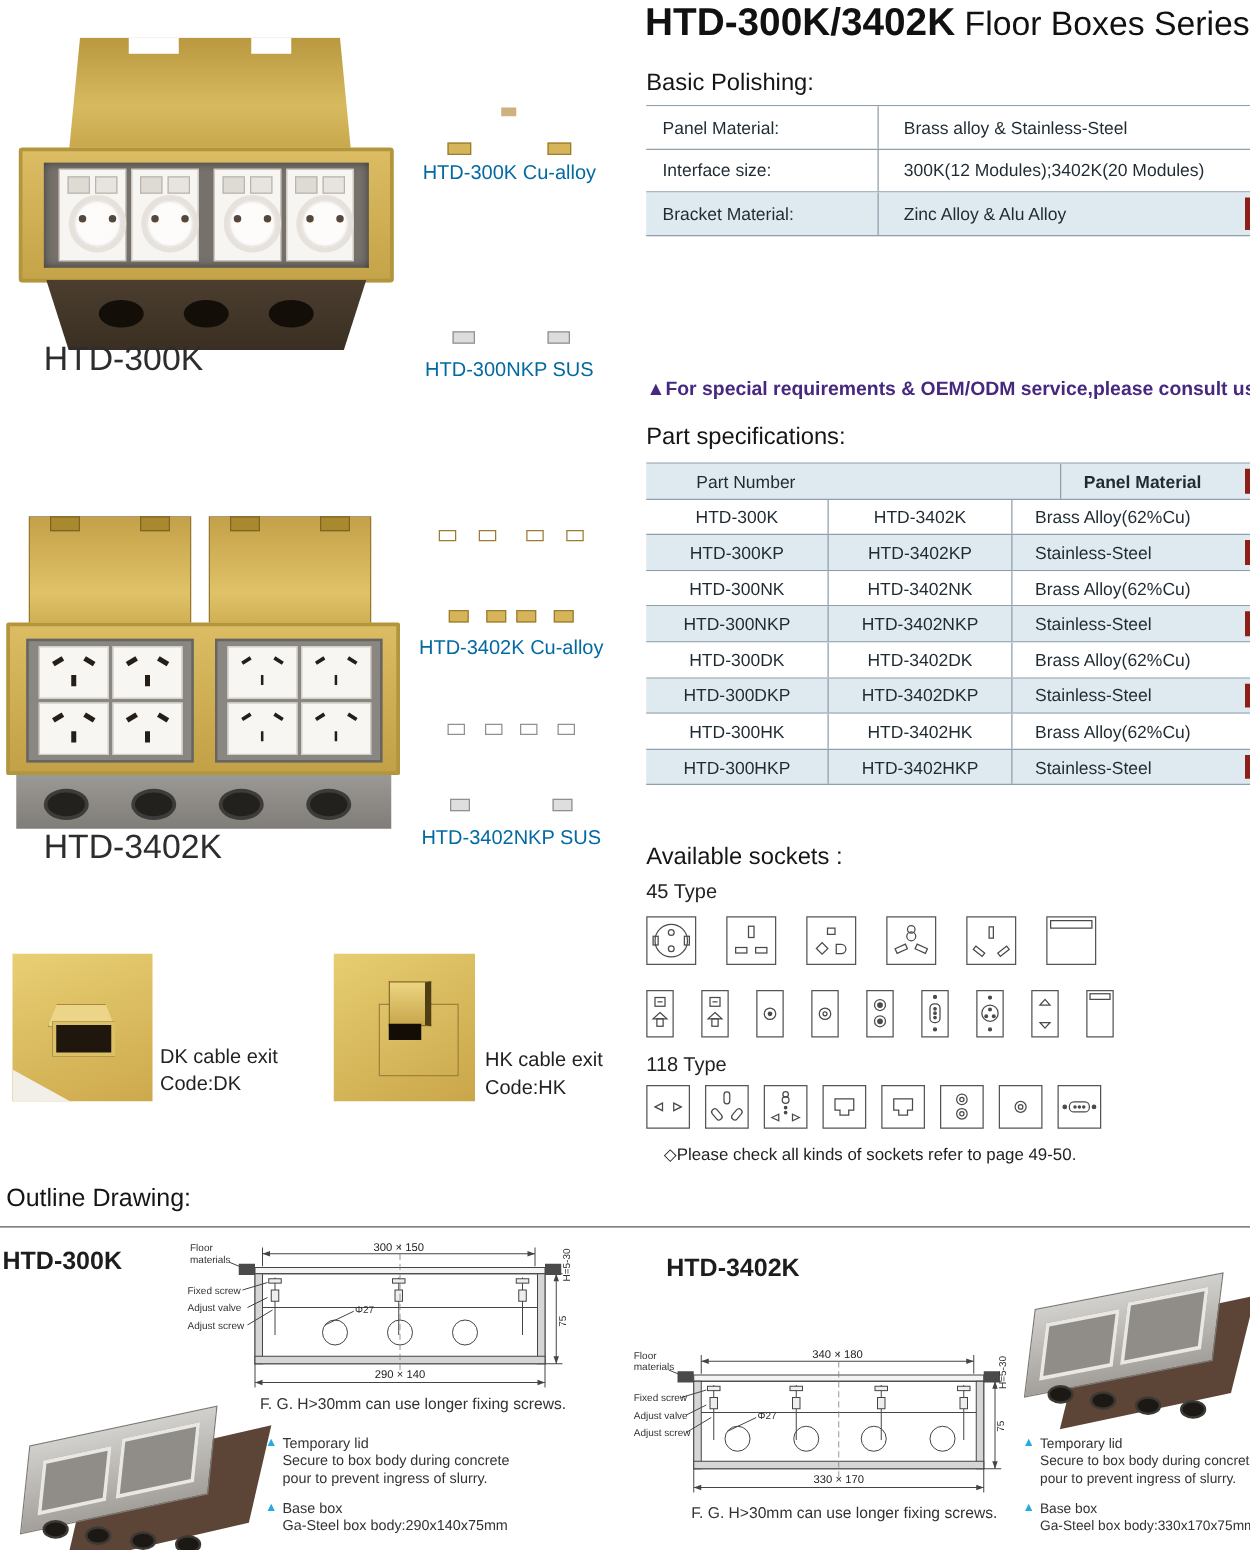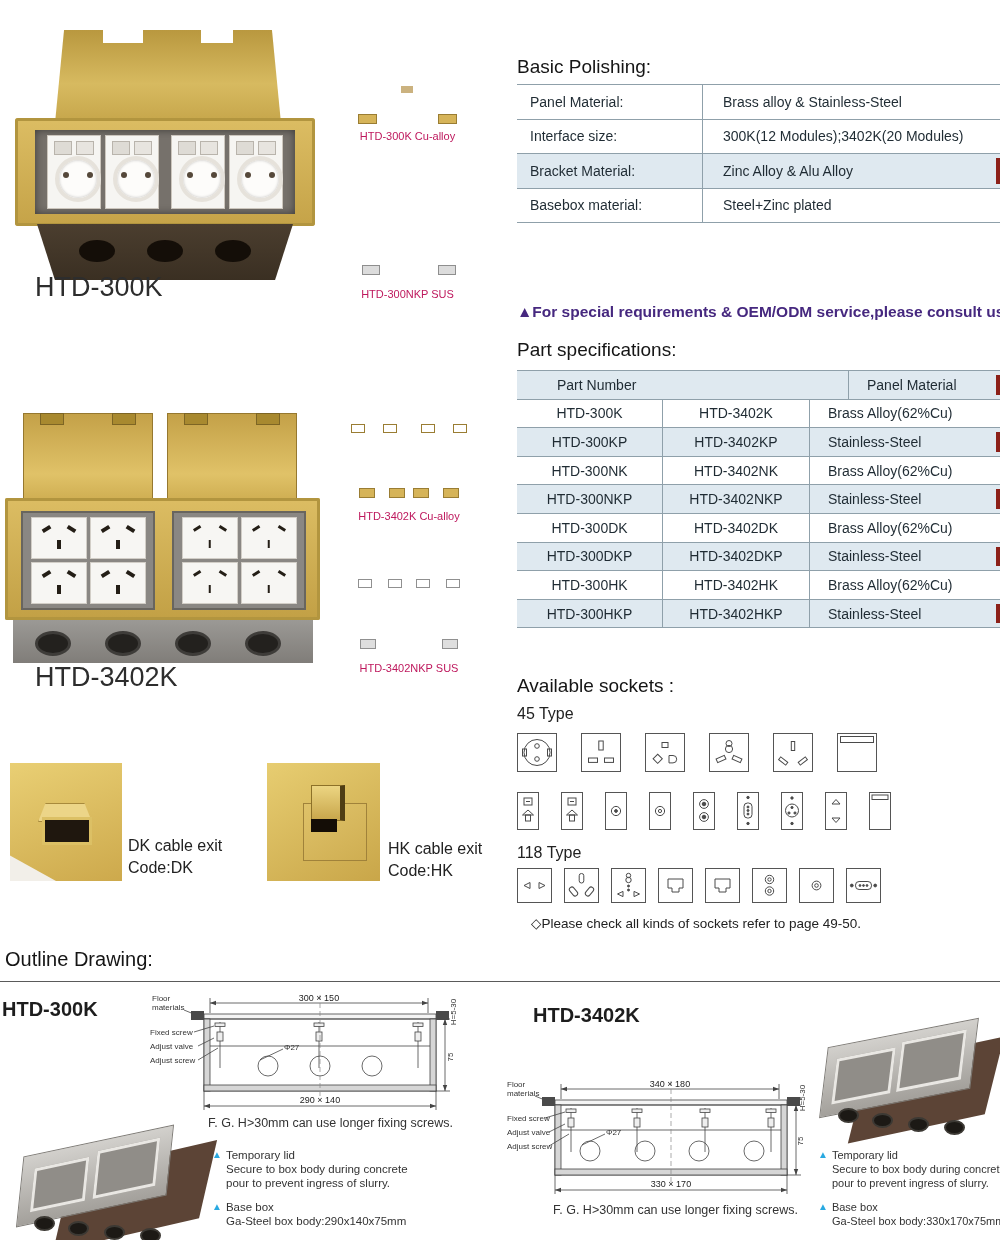--- a/index.html
+++ b/index.html
@@ -5,39 +5,39 @@
   html,body{margin:0;padding:0;background:#fff;}
   #page{position:relative;width:1000px;height:1240px;background:#fff;overflow:hidden;
         font-family:"Liberation Sans",sans-serif;color:#222;}
   .abs{position:absolute;}
   
   .title{left:516px;top:0px;white-space:nowrap;}
   .title .t1{font-size:31px;font-weight:700;color:#111;}
   .title .t2{font-size:27px;font-weight:500;color:#111;}
   .h2{font-size:19px;font-weight:500;color:#151515;}
   .bigcap{font-size:27px;font-weight:500;color:#2d2d2d;}
-  .smallcap{font-size:11px;color:#be185d;text-align:center;}
+  .smallcap{font-size:16px;color:#0369a1;text-align:center;}
   .purple{left:517px;top:303px;width:486px;font-size:15.5px;font-weight:700;color:#46287f;white-space:nowrap;}
   .note13{font-size:13.5px;color:#222;}
   .fgnote{font-size:12.5px;color:#333;white-space:nowrap;}
   .modellbl{font-size:20px;font-weight:600;color:#1d1d1d;}
   
   .tbl{position:absolute;left:517px;width:483px;border-top:1px solid #8fa0aa;font-size:14px;color:#1f2b33;}
   .trow{display:flex;align-items:center;border-bottom:1px solid #8fa0aa;position:relative;background:#fff;}
   .trow.sh{background:#dfe9f0;}
   .trow.sh::after{content:"";position:absolute;right:0;top:4px;bottom:4px;width:4px;background:#8c2018;}
   .bp .trow{height:33.5px;}
   .bp .c1{width:172px;padding-left:13px;border-right:1px solid #8fa0aa;align-self:stretch;display:flex;align-items:center;}
   .bp .c2{flex:1;padding-left:20px;}
   .ps .trow{height:27.6px;}
   .ps .ca{width:145px;text-align:center;border-right:1px solid #8fa0aa;align-self:stretch;display:flex;align-items:center;justify-content:center;}
   .ps .cb{width:146px;text-align:center;border-right:1px solid #8fa0aa;align-self:stretch;display:flex;align-items:center;justify-content:center;}
   .ps .cc{flex:1;padding-left:18px;}
   .ps .hp{width:291px;padding-left:40px;border-right:1px solid #8fa0aa;align-self:stretch;display:flex;align-items:center;}
-  .ps .hm{flex:1;padding-left:18px;}
+  .ps .hm{flex:1;padding-left:18px;font-weight:bold;}
   
   .srow{position:absolute;display:flex;}
   .sq45{width:38px;height:37px;border:1px solid #555;background:#fff;}
   .mod45{width:20px;height:36px;border:1px solid #555;background:#fff;}
   .sq118{width:33px;height:33px;border:1px solid #555;background:#fff;}
   svg text{font-family:"Liberation Sans",sans-serif;}
   
   .ph300{left:15px;top:30px;width:300px;height:252px;}
   .lid300{position:absolute;left:40px;top:0;width:226px;height:90px;
     background:linear-gradient(180deg,#b9983f,#d7ba60 60%,#c7a74c);
@@ -106,20 +106,21 @@
   .ann .tt{display:flex;gap:4px;}
   .ann .tri{color:#29a9e1;font-size:10px;}
   .ann .bd{padding-left:14px;}
   .ann .mt{margin-top:10px;}
 </style>
 </head>
 <body>
 
 <div id="page">
 
+  <div class="abs title"><span class="t1">HTD-300K/3402K</span><span class="t2"> Floor Boxes Series</span></div>
 
   <div class="abs ph300">
     <div class="lid300">
         <span class="n1"></span>
         <span class="n2"></span>
       </div>
     <div class="frame300">
       <div class="int300">
         <div class="grp">
           <div class="m300">
@@ -286,24 +287,20 @@
         <div class="c1">Panel Material:</div>
         <div class="c2">Brass alloy &amp; Stainless-Steel</div>
       </div>
     <div class="trow">
         <div class="c1">Interface size:</div>
         <div class="c2">300K(12 Modules);3402K(20 Modules)</div>
       </div>
     <div class="trow sh">
         <div class="c1">Bracket Material:</div>
         <div class="c2">Zinc Alloy &amp; Alu Alloy</div>
-      </div>
-    <div class="trow">
-        <div class="c1">Basebox material:</div>
-        <div class="c2">Steel+Zinc plated</div>
       </div>
   </div>
 
   <div class="abs purple">▲For special requirements &amp; OEM/ODM service,please consult us.</div>
 
   <div class="abs h2" style="left:517px;top:339px">Part specifications:</div>
 
   <div class="tbl ps" style="top:370px">
     <div class="trow sh">
         <div class="hp">Part Number</div>

